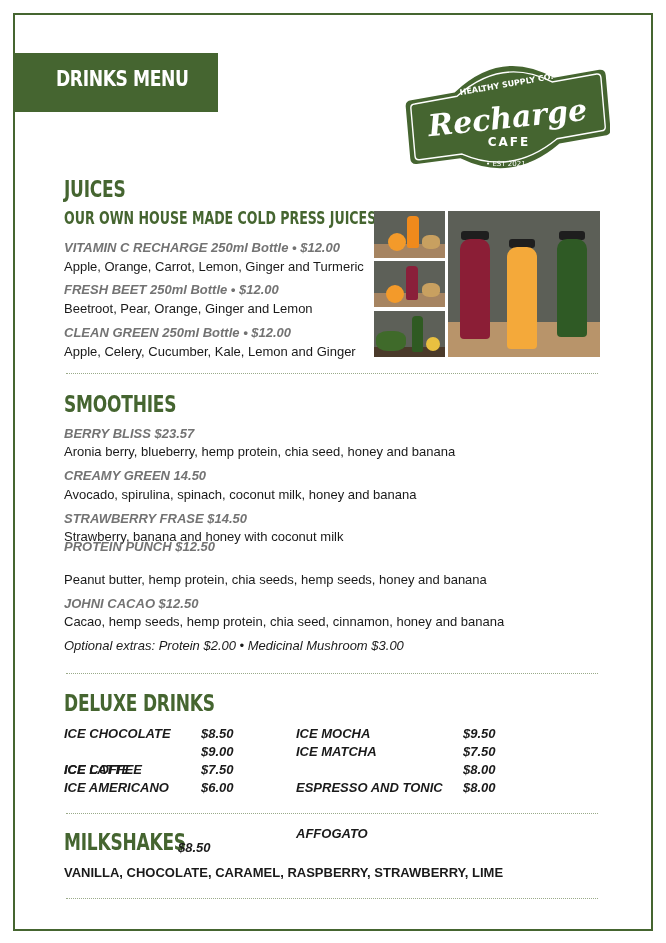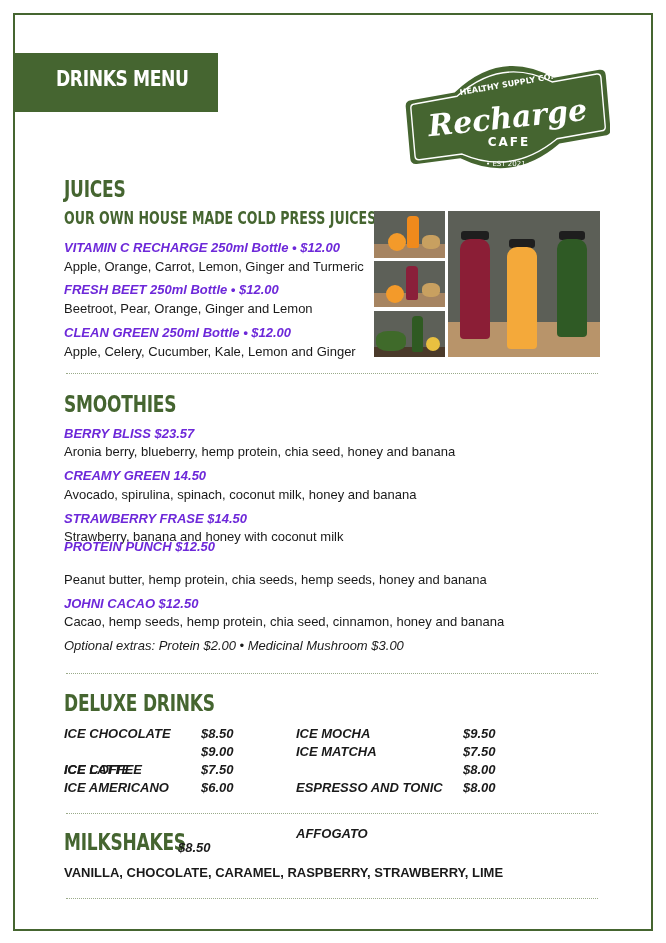--- a/index.html
+++ b/index.html
@@ -2,21 +2,21 @@
 <html><head>
 <meta charset="utf-8">
 <style>
   html, body { margin: 0; padding: 0; background: #ffffff; }
   body { width: 666px; height: 943px; position: relative; overflow: hidden; font-family: "Liberation Sans", sans-serif; color: #1a1a1a; }
   .frame { position: absolute; left: 13px; top: 13px; width: 636px; height: 914px; border: 2px solid #456530; box-sizing: content-box; }
   .banner { position: absolute; left: 15px; top: 53px; width: 203px; height: 59px; background: #456530; }
   .banner-text { position: absolute; left: 56px; top: 66px; color: #ffffff; font-family: "DejaVu Sans", sans-serif; font-weight: bold; font-size: 22px; letter-spacing: -0.5px; transform: scaleX(0.78); transform-origin: left top; white-space: nowrap; }
   .h-section { position: absolute; color: #456530; font-family: "DejaVu Sans", sans-serif; font-weight: bold; font-size: 23px; transform: scaleX(0.74); transform-origin: left top; white-space: nowrap; letter-spacing: -0.3px; }
   .h-sub { position: absolute; color: #456530; font-family: "DejaVu Sans", sans-serif; font-weight: bold; font-size: 17px; transform: scaleX(0.74); transform-origin: left top; white-space: nowrap; }
-  .item-title { position: absolute; left: 64px; font-weight: bold; font-style: italic; font-size: 13px; white-space: nowrap; color: #6d28d9; }
+  .item-title { position: absolute; left: 64px; font-weight: bold; font-style: italic; font-size: 13px; white-space: nowrap; color: #737373; }
   .item-desc { position: absolute; left: 64px; font-size: 13px; white-space: nowrap; color: #1a1a1a; }
   .extras { position: absolute; left: 64px; font-style: italic; font-size: 13px; white-space: nowrap; }
   .dots { position: absolute; left: 66px; width: 532px; height: 0; border-top: 1px dotted #9aaa8a; }
   .deluxe-cell { position: absolute; font-weight: bold; font-style: italic; font-size: 13px; white-space: nowrap; }
   .ms-price { position: absolute; left: 178px; top: 840px; font-weight: bold; font-style: italic; font-size: 13px; }
   .ms-flavours { position: absolute; left: 64px; top: 865px; font-weight: bold; font-size: 13px; white-space: nowrap; }
   .photo { position: absolute; overflow: hidden; }
   .logo { position: absolute; left: 405px; top: 52px; width: 205px; height: 130px; }
 </style>
 </head>

